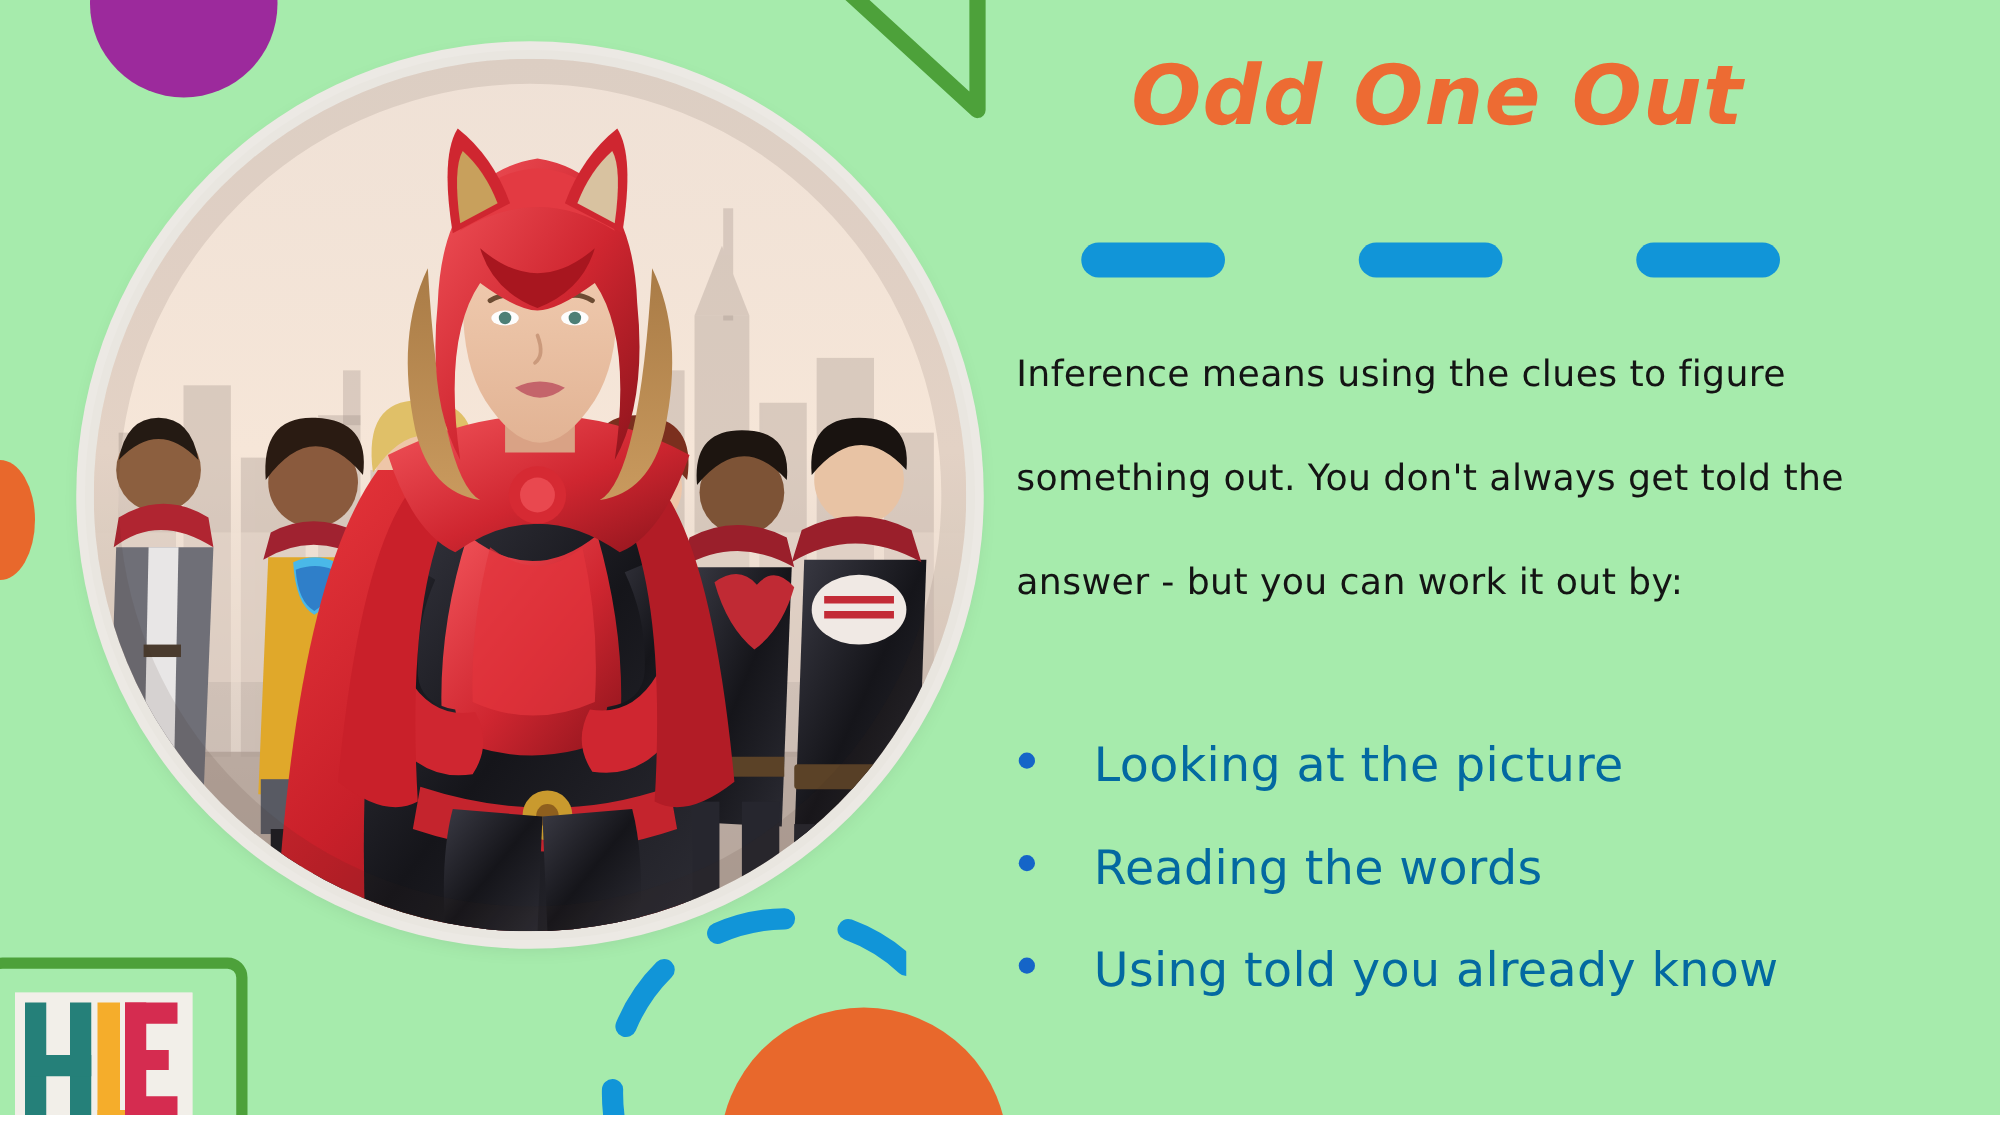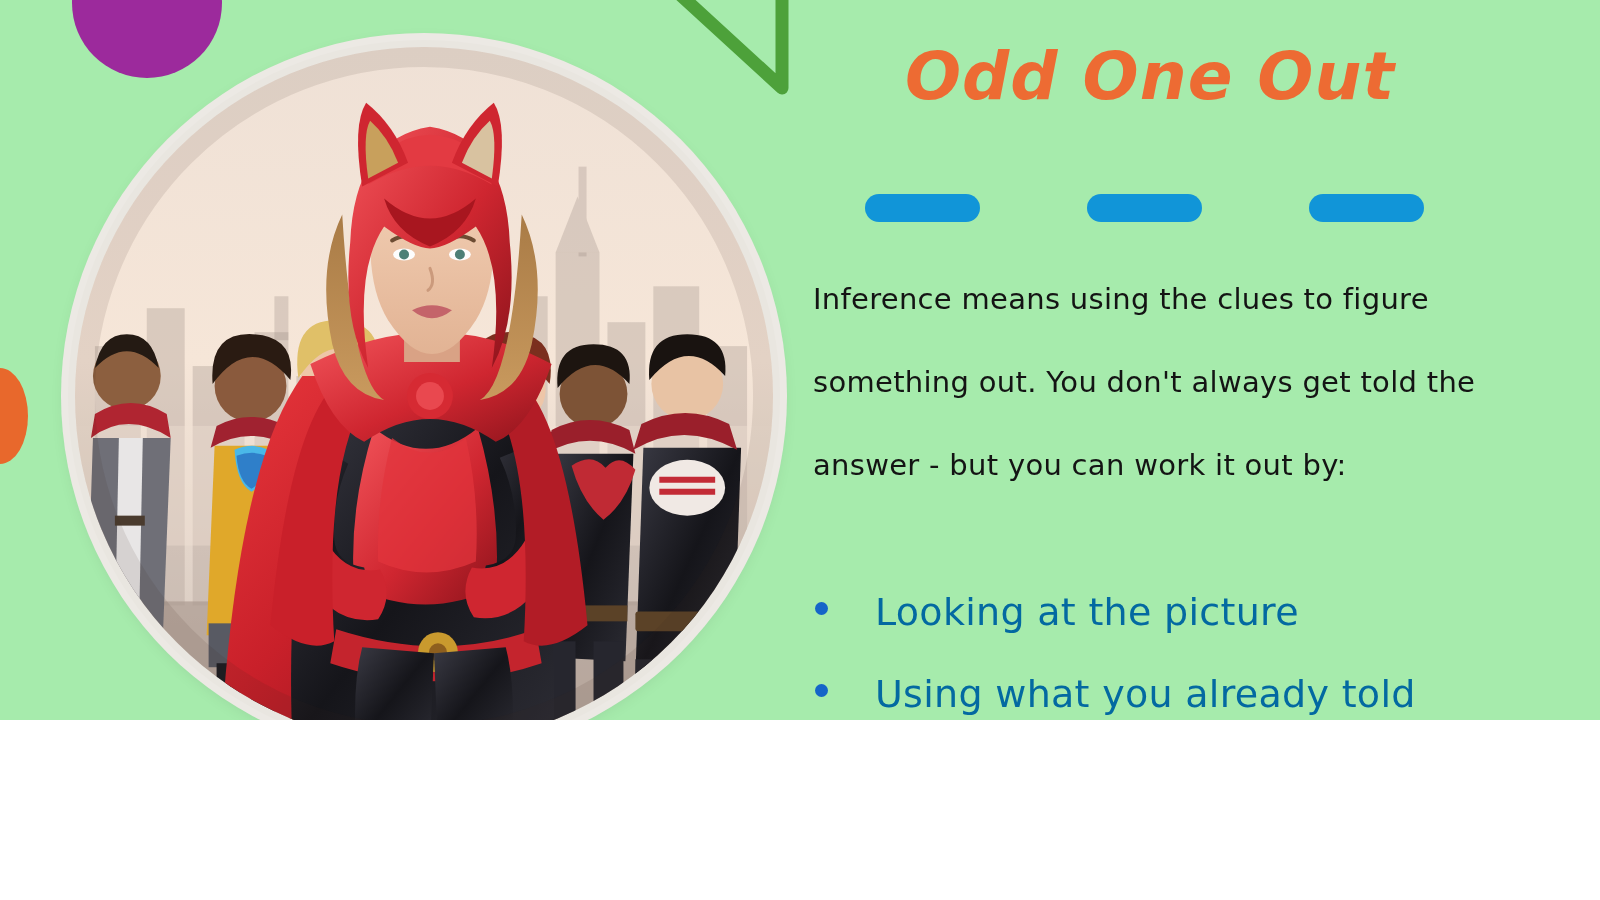--- a/index.html
+++ b/index.html
@@ -3,21 +3,21 @@
 <meta charset="utf-8">
 <style>
   * { margin:0; padding:0; box-sizing:border-box; }
   html, body {
     width:1600px; height:900px;
     overflow:hidden;
     font-family:"DejaVu Sans", sans-serif;
   }
   #slide {
     position:relative;
-    width:1600px; height:720px;
+    width:1600px; height:892px;
     background:#a6ebac;
     overflow:hidden;
   }
 
   
   .deco { position:absolute; }
 
   #purple-circle {
     left:72px; top:-72px;
     width:150px; height:150px;
@@ -353,21 +353,25 @@
 
     <p id="body-text">Inference means using the clues to figure something out. You don't always get told the answer - but you can work it out by:</p>
 
     <ul id="bullet-list">
       <li class="bullet-item">
         <span class="bullet-dot"></span>
         <span>Looking at the picture</span>
       </li>
       <li class="bullet-item">
         <span class="bullet-dot"></span>
-        <span>Using what you already told</span>
+        <span>Reading the words</span>
+      </li>
+      <li class="bullet-item">
+        <span class="bullet-dot"></span>
+        <span>Using told you already know</span>
       </li>
     </ul>
   </div>
 
   <div id="logo-wrap">
     <div id="logo-border"></div>
     <div id="logo-card">
       <svg id="logo-svg" viewBox="0 0 142 128">
         <rect width="142" height="128" fill="#f2efe9"></rect>
 

